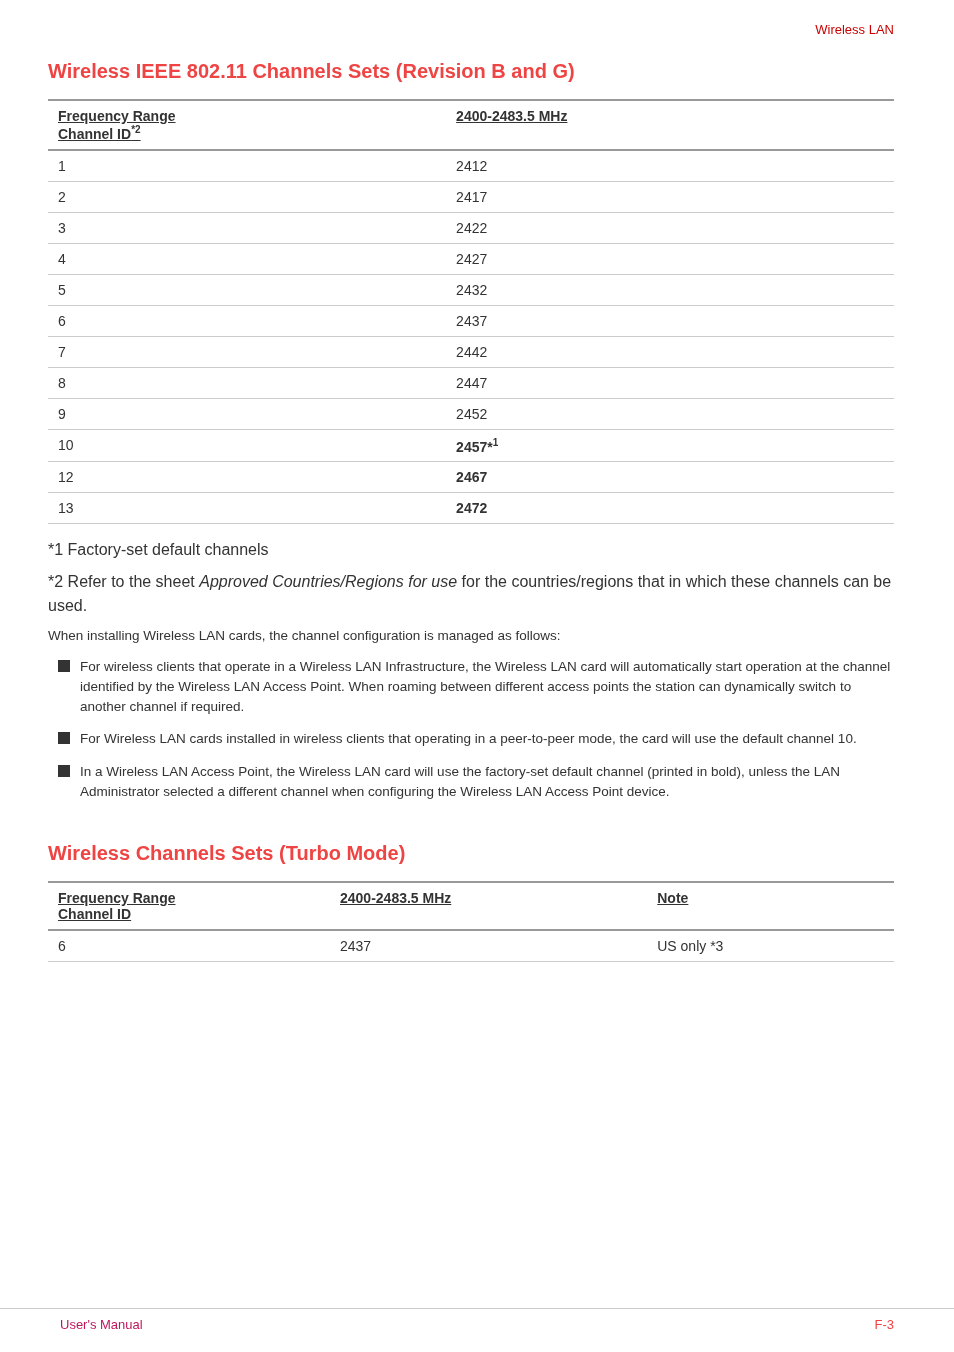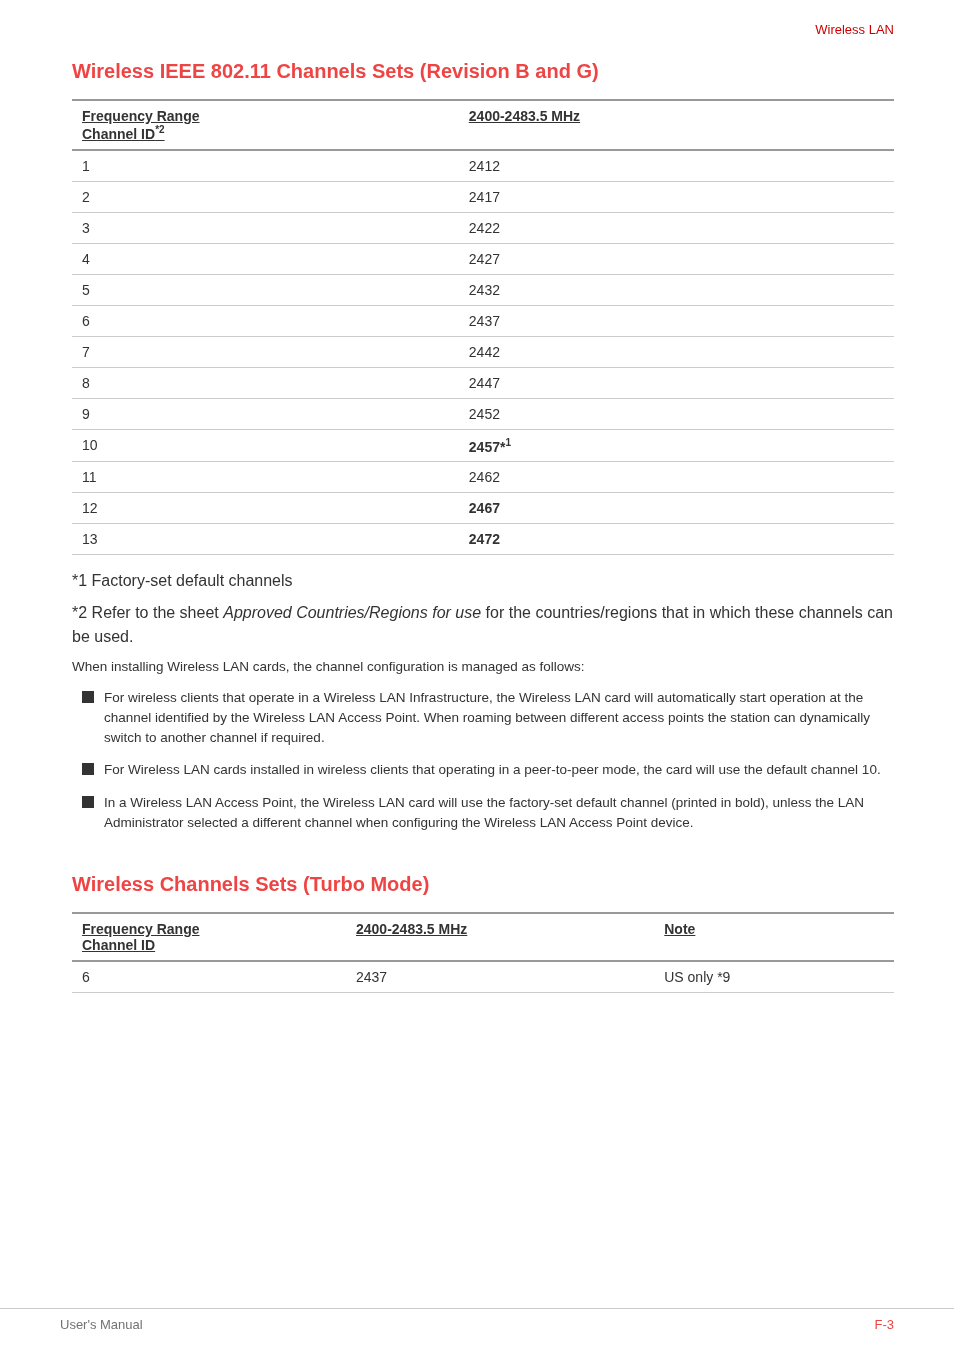--- a/index.html
+++ b/index.html
@@ -9,21 +9,21 @@
       color: #333;
       background: #fff;
       width: 954px;
       min-height: 1352px;
       position: relative;
     }
 
     .page-container {
       width: 954px;
       min-height: 1352px;
-      padding: 20px 60px 40px 72px;
+      padding: 20px 60px 40px 48px;
       position: relative;
     }
 
     .header-label {
       position: absolute;
       top: 22px;
       right: 60px;
       color: #c00;
       font-size: 13px;
     }
@@ -101,21 +101,21 @@
       right: 0;
       padding: 0 60px;
       display: flex;
       justify-content: space-between;
       align-items: center;
       border-top: 1px solid #ccc;
       padding-top: 8px;
     }
 
     .footer-left {
-      color: #737373;
+      color: #be185d;
       font-size: 13px;
     }
 
     .footer-right {
       font-size: 13px;
       color: #ef4444;
     }
 
     .intro-text {
       font-size: 13.5px;
@@ -175,24 +175,20 @@
           <td>8</td>
           <td>2447</td>
         </tr>
         <tr>
           <td>9</td>
           <td>2452</td>
         </tr>
         <tr>
           <td>10</td>
           <td style="font-weight: bold;">2457*<sup style="font-size:10px;">1</sup></td>
-        </tr>
-        <tr>
-          <td>11</td>
-          <td>2462</td>
         </tr>
         <tr>
           <td>12</td>
           <td style="font-weight: bold;">2467</td>
         </tr>
         <tr>
           <td>13</td>
           <td style="font-weight: bold;">2472</td>
         </tr>
       </tbody>
@@ -233,21 +229,21 @@
         <th class="col-freq">2400-2483.5 MHz</th>
         <th class="col-note">
           <span class="bold">Note</span>
         </th>
       </tr>
     </thead>
     <tbody id="section2-tbody">
     <tr>
           <td>6</td>
           <td>2437</td>
-          <td>US only *9</td>
+          <td>US only *3</td>
         </tr>
       </tbody>
   </table>
 
 
   <div class="footer-bar">
     <span class="footer-left">User's Manual</span>
     <span class="footer-right">F-3</span>
   </div>
 

